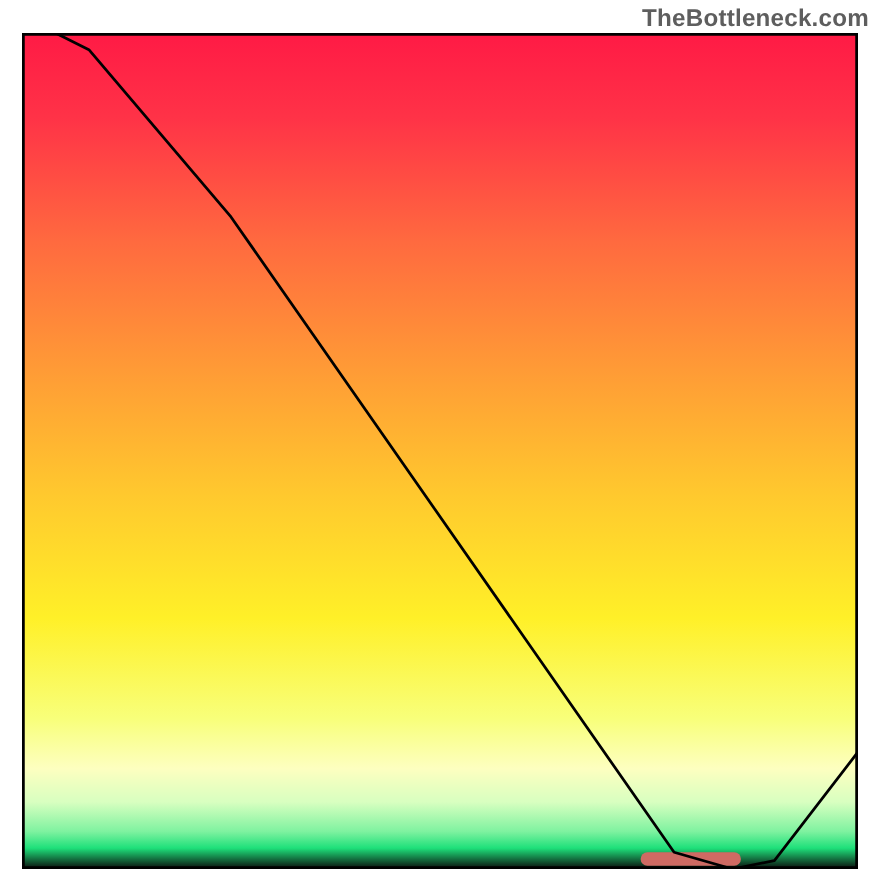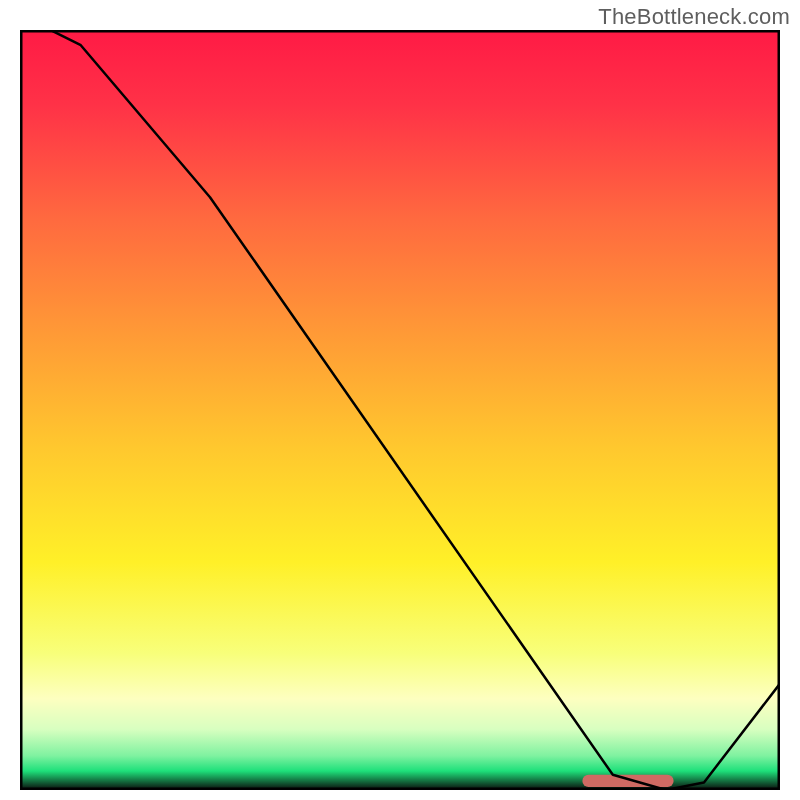--- a/index.html
+++ b/index.html
@@ -14,21 +14,21 @@
   #stage {
     position: relative;
     width: 800px;
     height: 800px;
   }
   #watermark {
     position: absolute;
     top: 4px;
     right: 10px;
     font-size: 22px;
-    font-weight: 400;
+    font-weight: 700;
     color: #5e5e5e;
     letter-spacing: 0.2px;
     user-select: none;
   }
   #plot {
     position: absolute;
     left: 20px;
     top: 30px;
     width: 760px;
     height: 760px;

